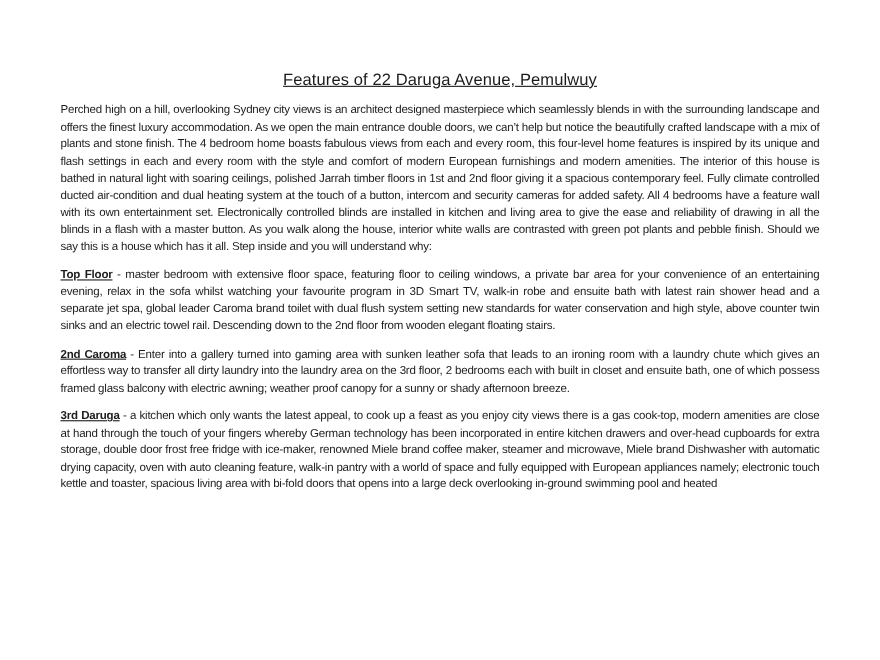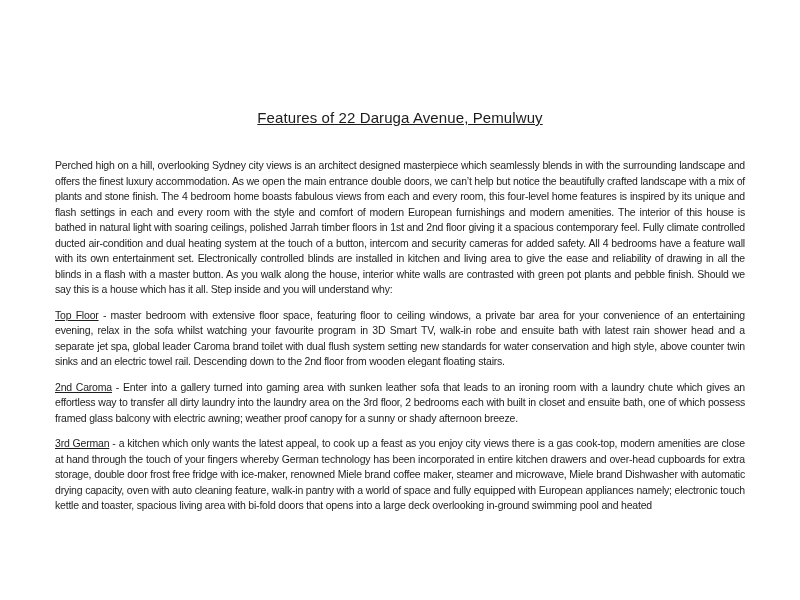--- a/index.html
+++ b/index.html
@@ -11,45 +11,45 @@
     width: 800px;
     height: 600px;
     overflow: hidden;
     font-family: "Liberation Sans", "DejaVu Sans", sans-serif;
     color: #1d1d1d;
   }
   .page {
     box-sizing: border-box;
     width: 800px;
     height: 600px;
-    padding: 109px 55px 0 55px;
+    padding: 64px 55px 0 55px;
     background: #ffffff;
   }
   .title {
     text-align: center;
     font-size: 15px;
     line-height: 17px;
     font-weight: normal;
     text-decoration: underline;
     letter-spacing: 0.1px;
     color: #1b1b1b;
   }
   .content {
-    margin-top: 32px;
+    margin-top: 12px;
   }
   .para {
     margin: 0 0 10px 0;
     font-size: 10.5px;
     line-height: 15.5px;
     letter-spacing: -0.2px;
     text-align: justify;
     color: #1d1d1d;
   }
   .label {
-    font-weight: normal;
+    font-weight: bold;
     text-decoration: underline;
   }
 </style>
 </head>
 <body>
 
 <div class="page">
   <div class="title">Features of 22 Daruga Avenue, Pemulwuy</div>
 
   <div class="content">
@@ -60,18 +60,18 @@
       <span class="label">Top Floor</span>
       <span>- master bedroom with extensive floor space, featuring floor to ceiling windows, a private bar area for your convenience of an entertaining evening, relax in the sofa whilst watching your favourite program in 3D Smart TV, walk-in robe and ensuite bath with latest rain shower head and a separate jet spa, global leader Caroma brand toilet with dual flush system setting new standards for water conservation and high style, above counter twin sinks and an electric towel rail. Descending down to the 2nd floor from wooden elegant floating stairs.</span>
     </p>
 
     <p class="para">
       <span class="label">2nd Caroma</span>
       <span>- Enter into a gallery turned into gaming area with sunken leather sofa that leads to an ironing room with a laundry chute which gives an effortless way to transfer all dirty laundry into the laundry area on the 3rd floor, 2 bedrooms each with built in closet and ensuite bath, one of which possess framed glass balcony with electric awning; weather proof canopy for a sunny or shady afternoon breeze.</span>
     </p>
 
     <p class="para">
-      <span class="label">3rd German</span>
+      <span class="label">3rd Daruga</span>
       <span>- a kitchen which only wants the latest appeal, to cook up a feast as you enjoy city views there is a gas cook-top, modern amenities are close at hand through the touch of your fingers whereby German technology has been incorporated in entire kitchen drawers and over-head cupboards for extra storage, double door frost free fridge with ice-maker, renowned Miele brand coffee maker, steamer and microwave, Miele brand Dishwasher with automatic drying capacity, oven with auto cleaning feature, walk-in pantry with a world of space and fully equipped with European appliances namely; electronic touch kettle and toaster, spacious living area with bi-fold doors that opens into a large deck overlooking in-ground swimming pool and heated</span>
     </p>
 
   </div>
 </div>
 
 </body></html>

